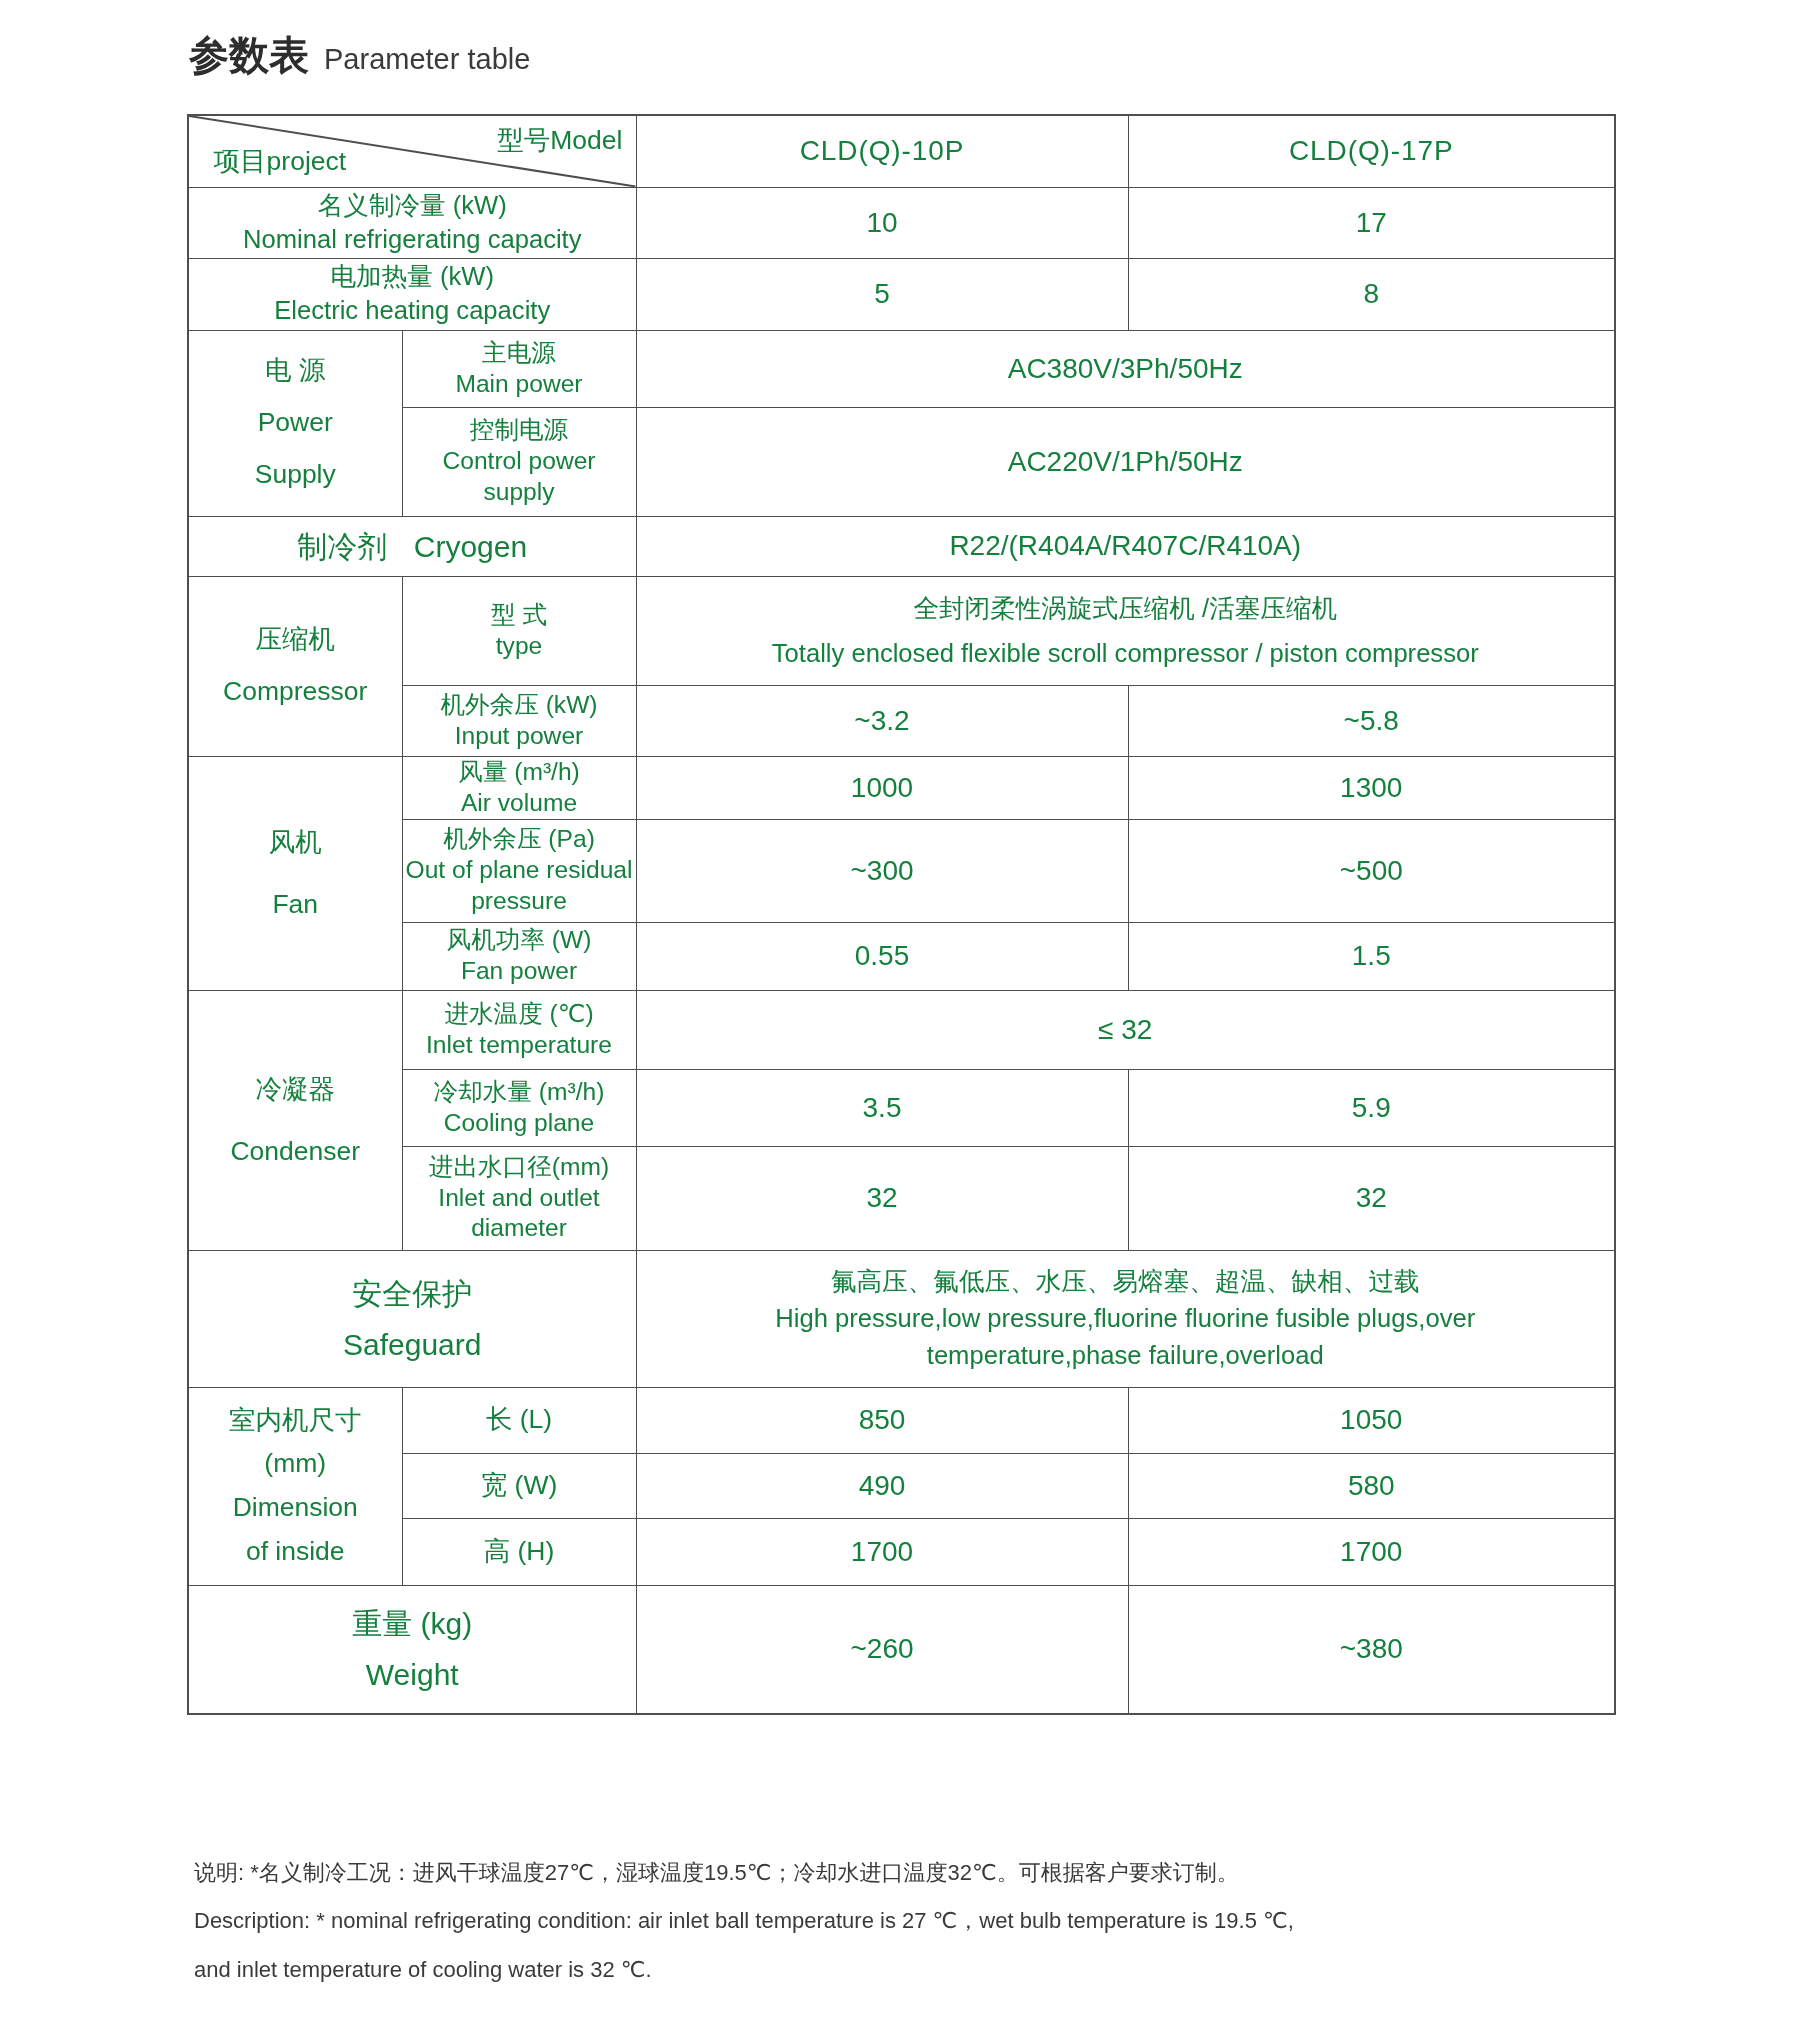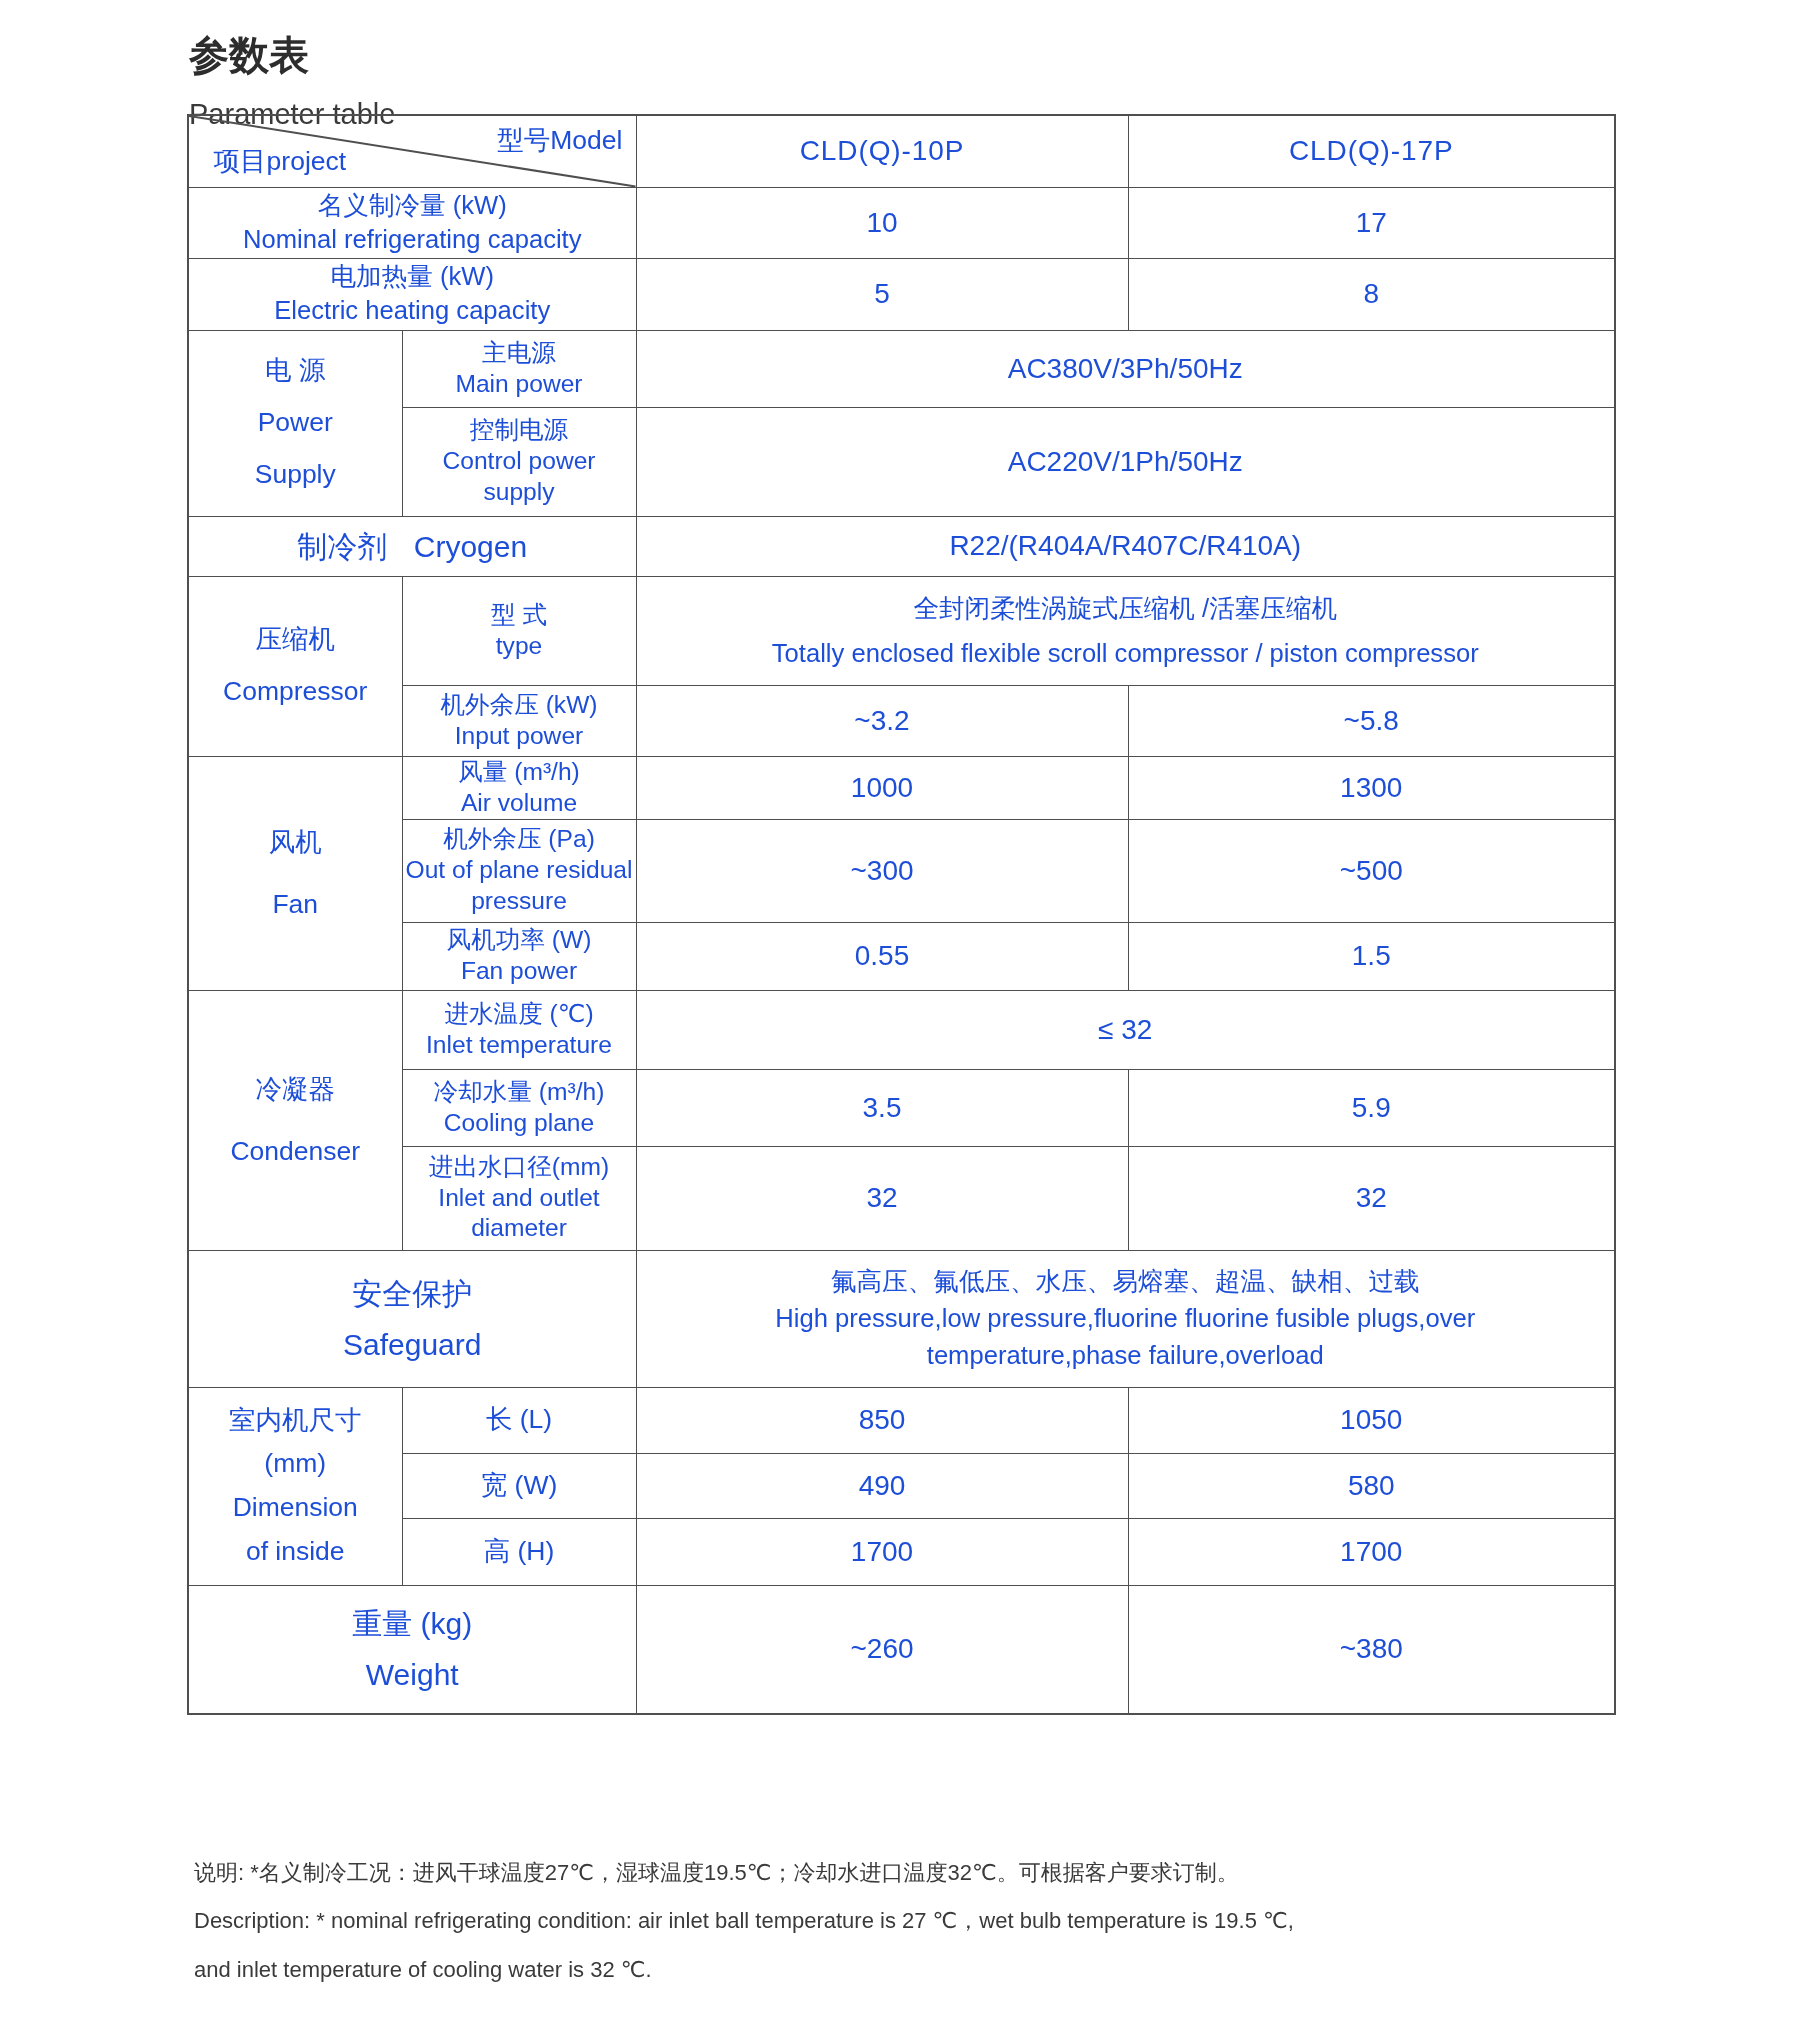--- a/index.html
+++ b/index.html
@@ -5,34 +5,34 @@
   html,body{margin:0;padding:0;background:#ffffff;}
   .page{
     position:relative;
     width:1817px;height:2025px;
     background:#ffffff;
     font-family:"Liberation Sans","DejaVu Sans",sans-serif;
     color:#333333;
     overflow:hidden;
   }
   
-  .title{position:absolute;left:189px;top:28px;display:flex;align-items:baseline;gap:15px;flex-direction:column;}
+  .title{position:absolute;left:189px;top:28px;display:flex;align-items:baseline;gap:15px;}
   .title-zh{font-size:40px;font-weight:700;color:#2d2d2d;}
   .title-en{font-size:29px;color:#3a3a3a;}
 
   
   table.params{
     position:absolute;left:187px;top:114px;
     border-collapse:collapse;table-layout:fixed;
     border:2.8px solid #4f4f4f;
   }
   table.params td{
     border:1.9px solid #4f4f4f;
     text-align:center;vertical-align:middle;
-    padding:0;color:#1d4ed8;
+    padding:0;color:#15803d;
   }
   .model{font-size:28px;letter-spacing:0.9px;}
   .val{font-size:28px;}
   .lbl{font-size:24.6px;line-height:1.25;}
   .left2{text-align:left;padding-left:24.6px;font-size:25.6px;line-height:1.32;}
   .grp{font-size:26.5px;line-height:1.95;}
   .grp-tall{line-height:2.35;}
   .center2{font-size:30px;line-height:1.7;}
   .typeval{font-size:25.6px;line-height:1.75;}
   .safe{text-align:left;padding-left:52px;padding-right:24px;font-size:25.6px;line-height:1.45;}

